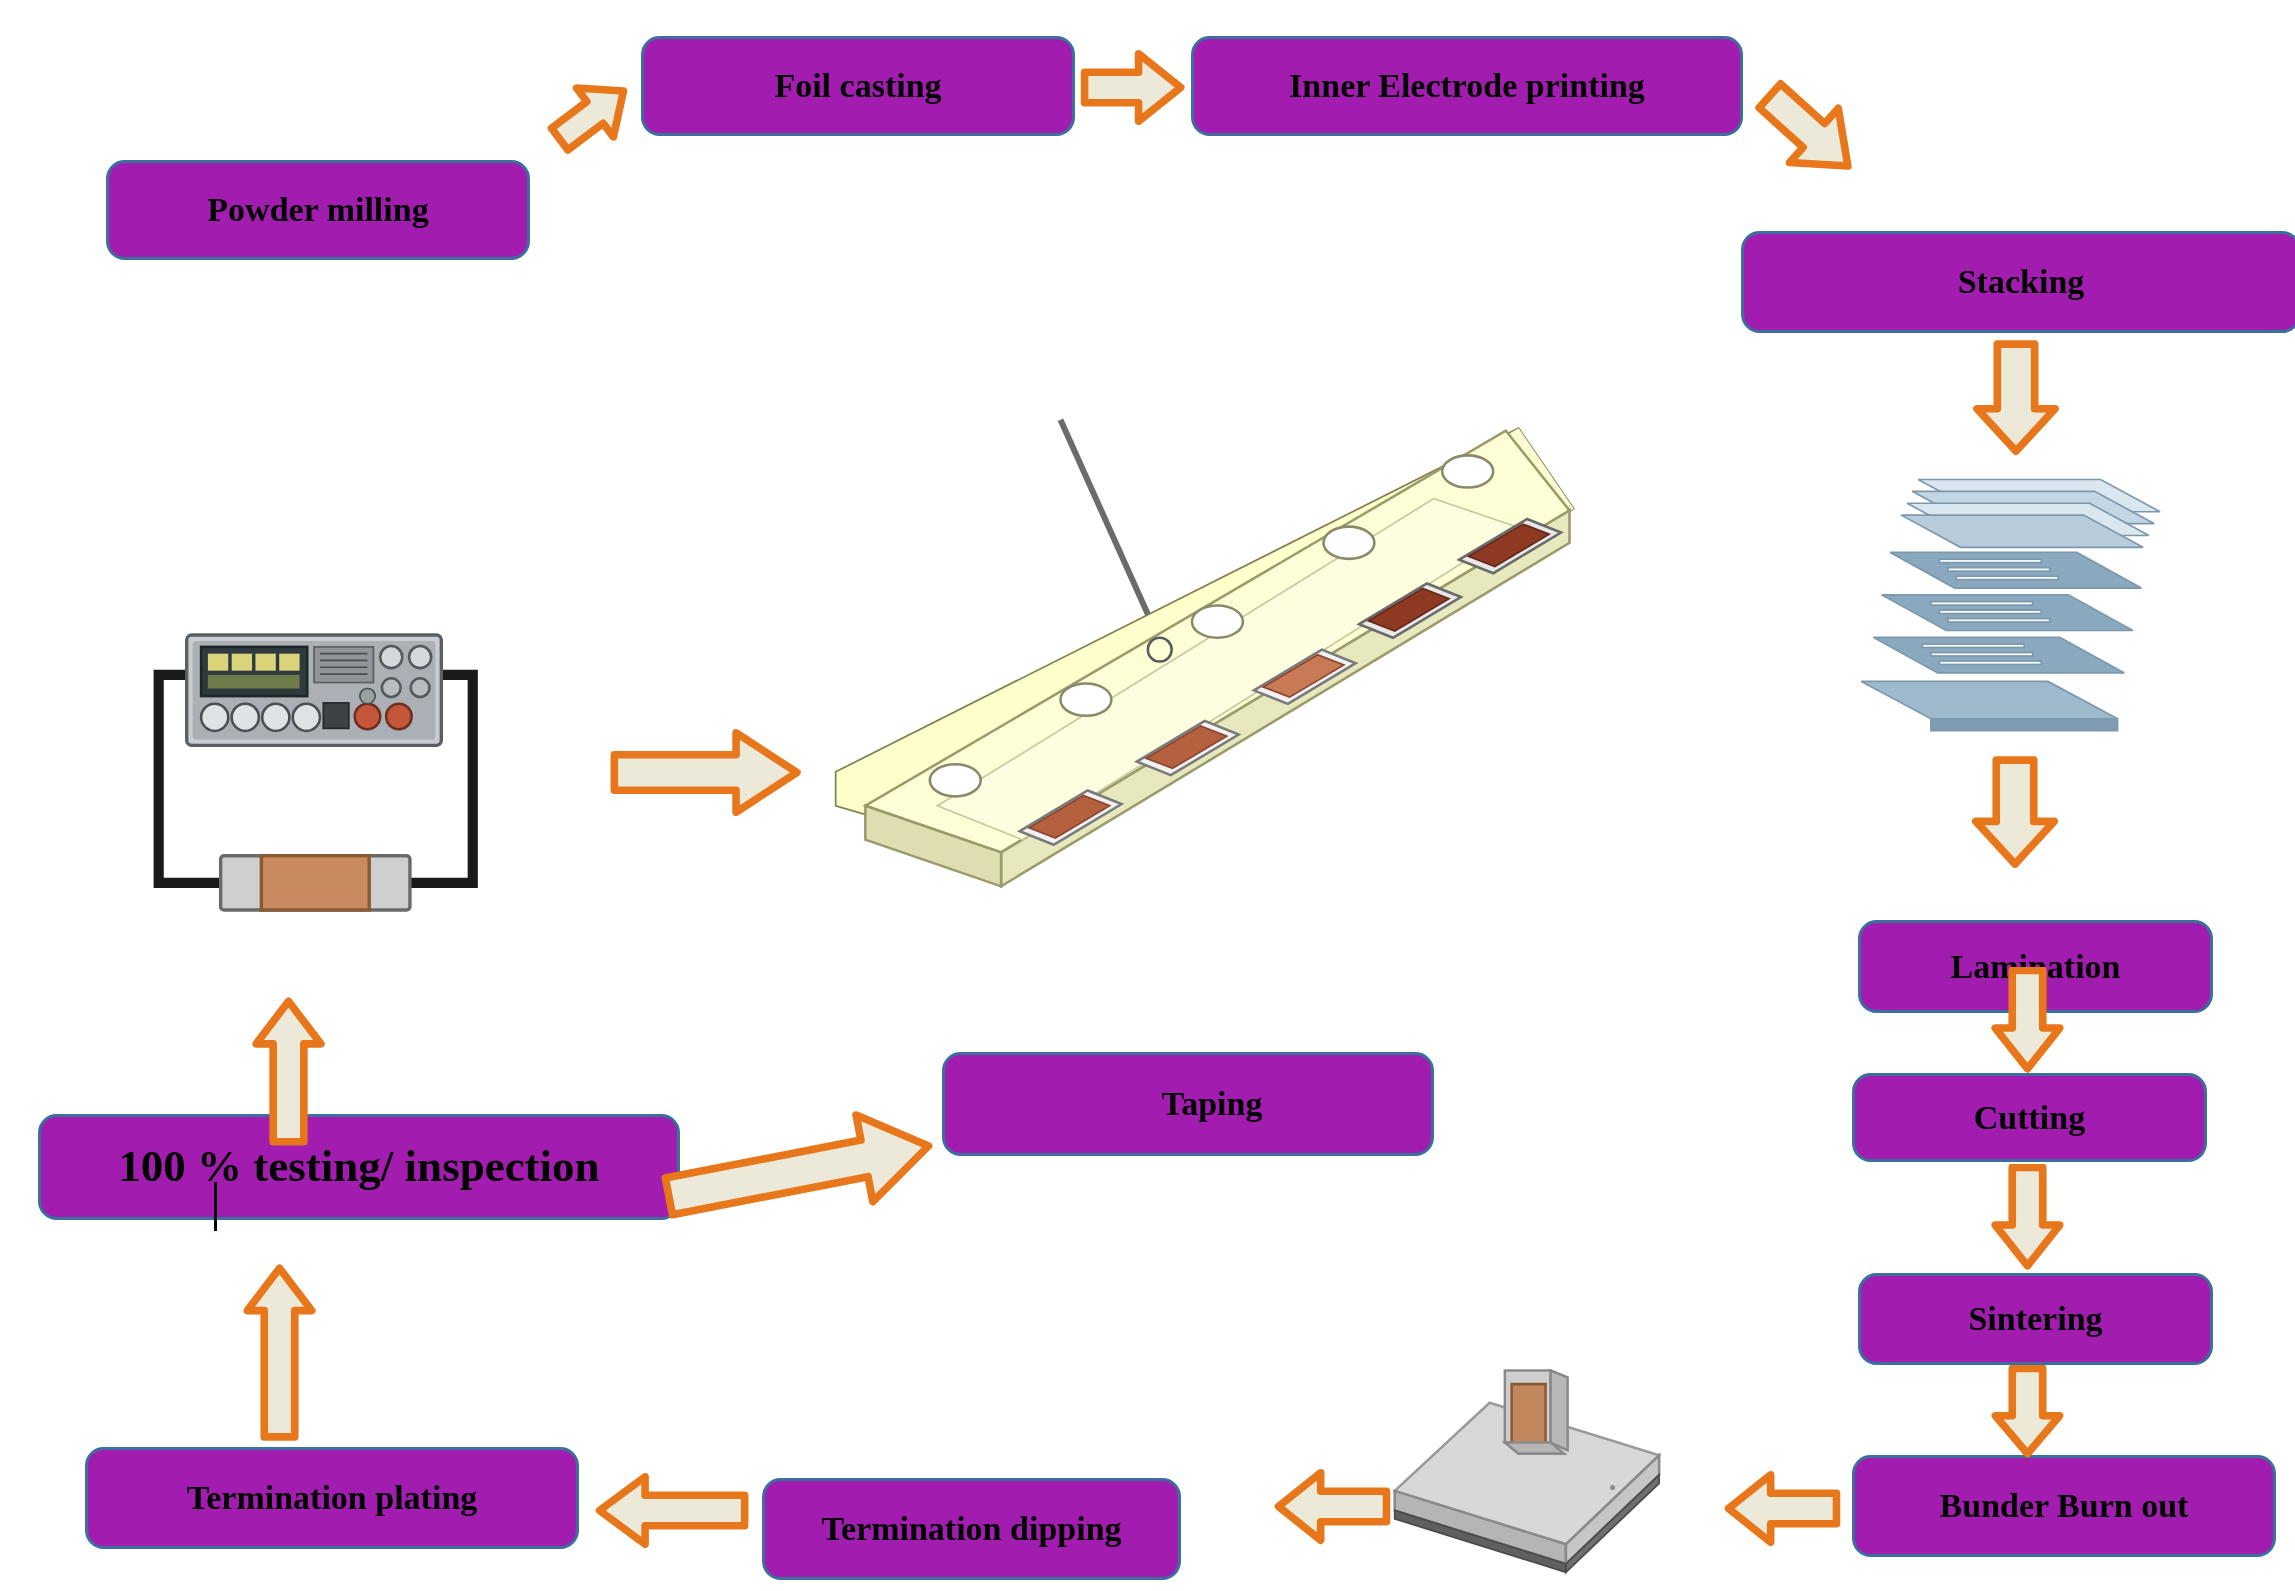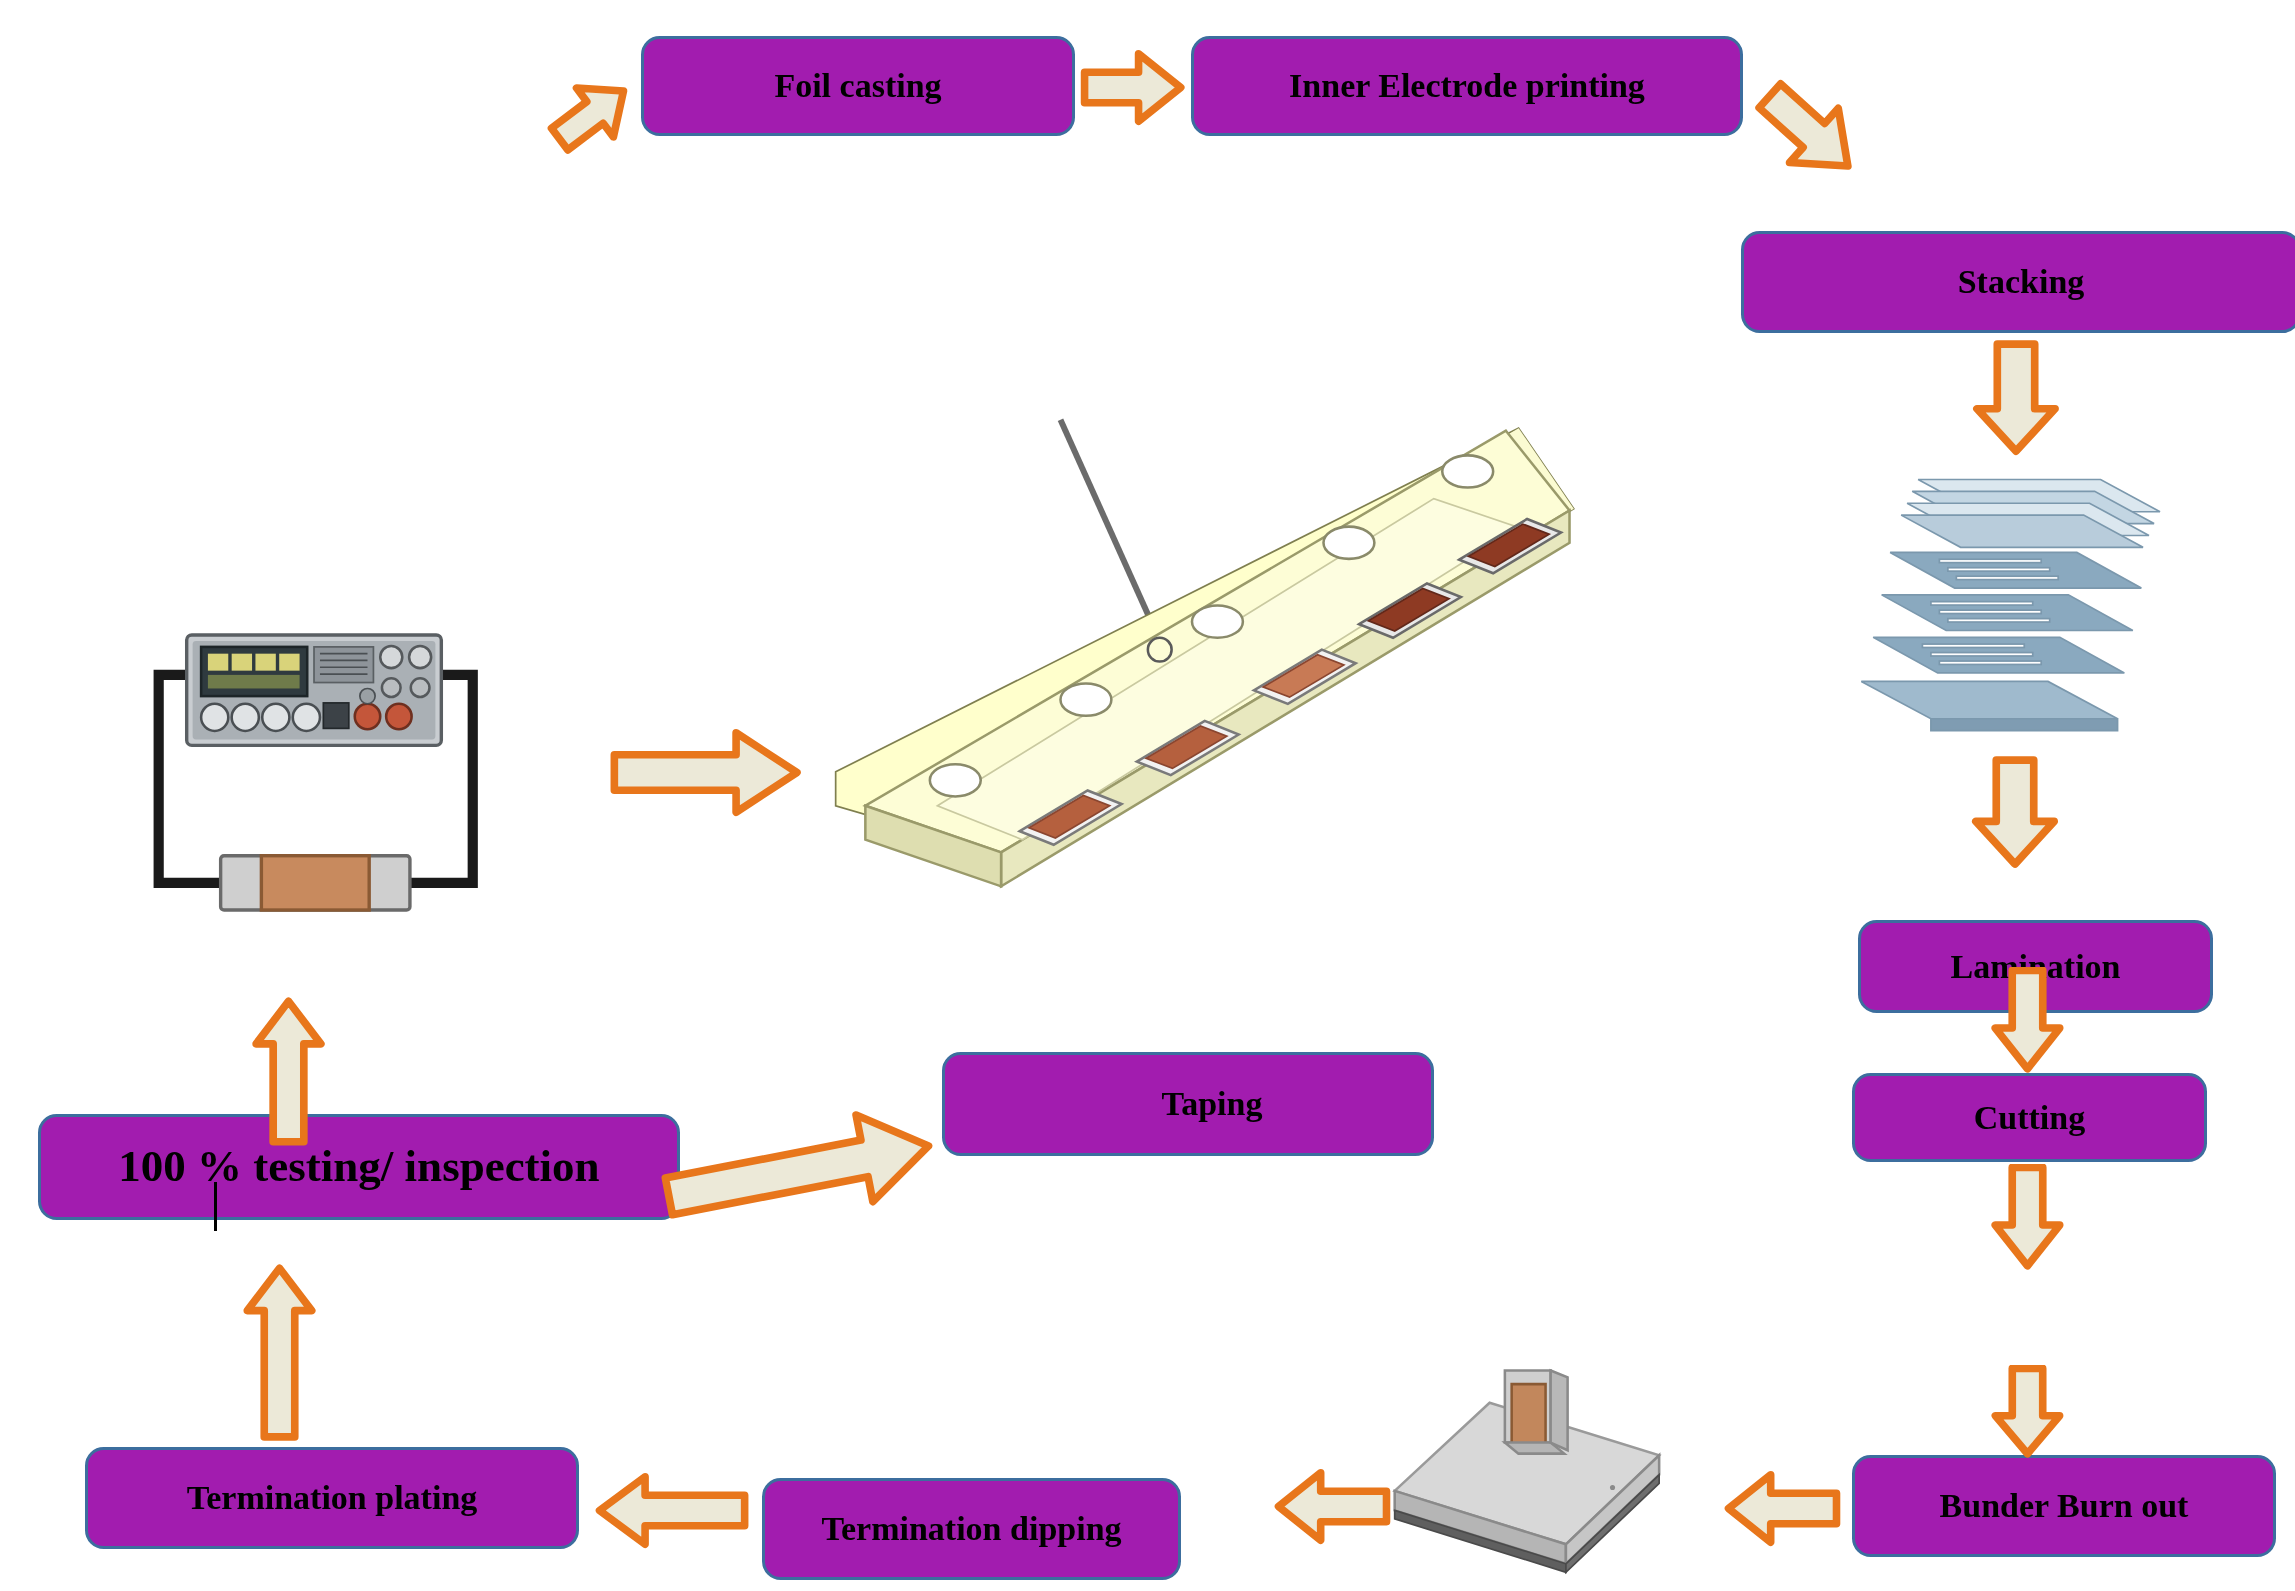--- a/index.html
+++ b/index.html
@@ -48,20 +48,23 @@
     position: absolute;
     width: 2.5px;
     background: #000;
   }
 </style>
 </head>
 <body>
 
 <div id="canvas">
 
+  <div class="node" style="left:106px; top:160px; width:424px; height:100px; font-size:34px;">
+    <span>Powder milling</span>
+  </div>
 
   <div class="node" style="left:641px; top:36px; width:434px; height:100px; font-size:34px;">
     <span>Foil casting</span>
   </div>
 
   <div class="node" style="left:1191px; top:36px; width:552px; height:100px; font-size:34px;">
     <span>Inner Electrode printing</span>
   </div>
 
   <div class="node" style="left:1741px; top:231px; width:560px; height:102px; font-size:34px; justify-content:center;">
@@ -69,20 +72,23 @@
   </div>
 
   <div class="node" style="left:1858px; top:874px; width:355px; height:93px; font-size:34px;margin-top:46px;">
     <span>Lamination</span>
   </div>
 
   <div class="node" style="left:1852px; top:1073px; width:355px; height:89px; font-size:34px;">
     <span>Cutting</span>
   </div>
 
+  <div class="node" style="left:1858px; top:1273px; width:355px; height:92px; font-size:34px;">
+    <span>Sintering</span>
+  </div>
 
   <div class="node" style="left:1852px; top:1455px; width:424px; height:102px; font-size:34px;">
     <span>Bunder Burn out</span>
   </div>
 
   <div class="node" style="left:762px; top:1458px; width:419px; height:102px; font-size:34px;margin-top:20px;">
     <span>Termination dipping</span>
   </div>
 
   <div class="node" style="left:85px; top:1447px; width:494px; height:102px; font-size:34px;">

